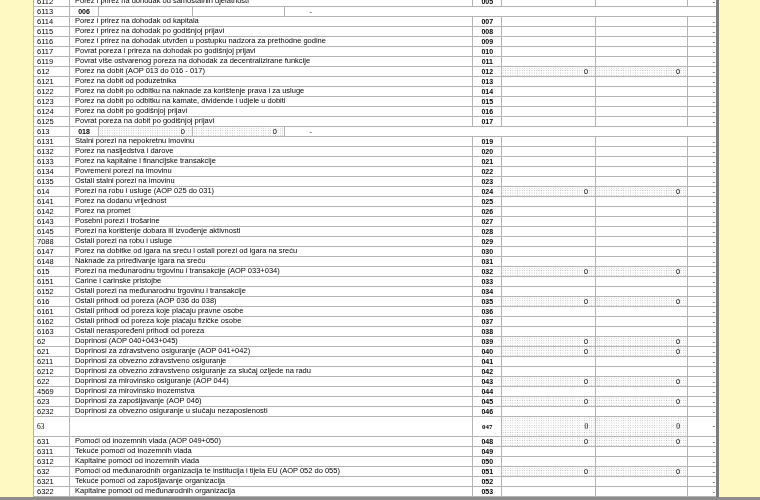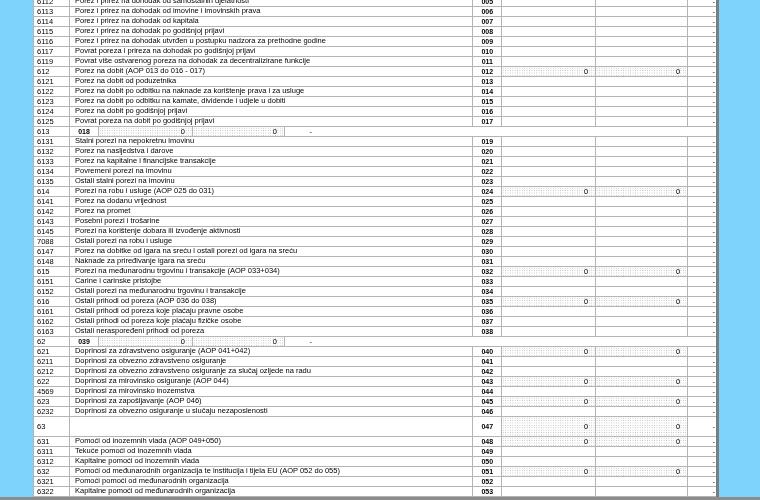--- a/index.html
+++ b/index.html
@@ -1,41 +1,41 @@
 <!DOCTYPE html>
 <html><head>
 <meta charset="utf-8">
 <style>
   html, body { margin: 0; padding: 0; background: #ffffff; }
   #canvas {
     position: relative;
     width: 760px;
     height: 500px;
     overflow: hidden;
-    background: #7dd3fc;
+    background: #fef9c3;
     font-family: "Liberation Sans", sans-serif;
     font-size: 7.5px;
     color: #000000;
   }
   #table {
     position: absolute;
     left: 33px;
     top: -3px;
     width: 684px;
     border-left: 1px solid #b4b4b4;
     box-sizing: border-box;
   }
   .row {
     display: flex;
     height: 10px;
     box-sizing: border-box;
     border-bottom: 1px solid #b4b4b4;
     background: #ffffff;
   }
-  .row.tall { height: 20px; }
+  .row.tall { height: 20px; font-family: Liberation Serif, serif; }
   .cell {
     box-sizing: border-box;
     border-right: 1px solid #b4b4b4;
     display: flex;
     align-items: center;
     overflow: hidden;
     white-space: nowrap;
   }
   .code { width: 36px;  padding-left: 3px; }
   .desc { width: 404px; padding-left: 5px; flex-direction: column; align-items: flex-start; justify-content: center; line-height: 8.5px; }
@@ -72,23 +72,20 @@
     <div class="cell desc">
           <span class="l1">Porez i prirez na dohodak od samostalnih djelatnosti</span>
         </div>
     <div class="cell aop">005</div>
     <div class="cell v1"></div>
     <div class="cell v2"></div>
     <div class="cell flag">-</div>
   </div>
       <div class="row">
     <div class="cell code">6113</div>
-    <div class="cell desc">
-          <span class="l1">Porez i prirez na dohodak od imovine i imovinskih prava</span>
-        </div>
     <div class="cell aop">006</div>
     <div class="cell v1"></div>
     <div class="cell v2"></div>
     <div class="cell flag">-</div>
   </div>
       <div class="row">
     <div class="cell code">6114</div>
     <div class="cell desc">
           <span class="l1">Porez i prirez na dohodak od kapitala</span>
         </div>
@@ -399,20 +396,23 @@
     <div class="cell desc">
           <span class="l1">Ostali neraspoređeni prihodi od poreza</span>
         </div>
     <div class="cell aop">038</div>
     <div class="cell v1"></div>
     <div class="cell v2"></div>
     <div class="cell flag">-</div>
   </div>
       <div class="row">
     <div class="cell code">62</div>
+    <div class="cell desc">
+          <span class="l1">Doprinosi (AOP 040+043+045)</span>
+        </div>
     <div class="cell aop">039</div>
     <div class="cell v1 dotted">0</div>
     <div class="cell v2 dotted">0</div>
     <div class="cell flag">-</div>
   </div>
       <div class="row">
     <div class="cell code">621</div>
     <div class="cell desc">
           <span class="l1">Doprinosi za zdravstveno osiguranje (AOP 041+042)</span>
         </div>
@@ -528,21 +528,21 @@
           <span class="l1">Pomoći od međunarodnih organizacija te institucija i tijela EU (AOP 052 do 055)</span>
         </div>
     <div class="cell aop">051</div>
     <div class="cell v1 dotted">0</div>
     <div class="cell v2 dotted">0</div>
     <div class="cell flag">-</div>
   </div>
       <div class="row">
     <div class="cell code">6321</div>
     <div class="cell desc">
-          <span class="l1">Pomoći pomoći od međunarodnih organizacija</span>
+          <span class="l1">Tekuće pomoći od zapošljavanje organizacija</span>
         </div>
     <div class="cell aop">052</div>
     <div class="cell v1"></div>
     <div class="cell v2"></div>
     <div class="cell flag">-</div>
   </div>
       <div class="row">
     <div class="cell code">6322</div>
     <div class="cell desc">
           <span class="l1">Kapitalne pomoći od međunarodnih organizacija</span>

